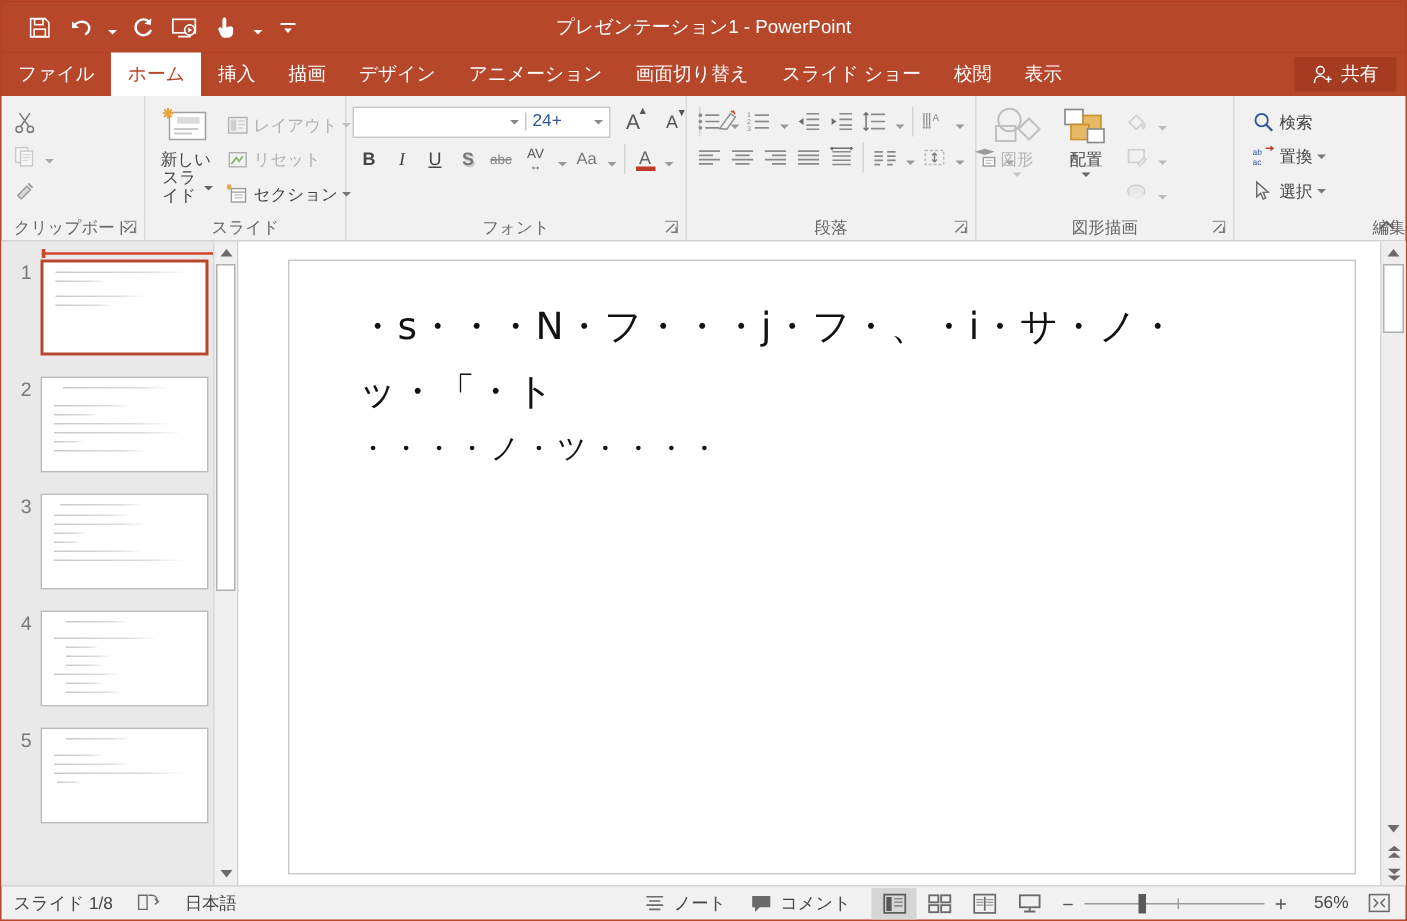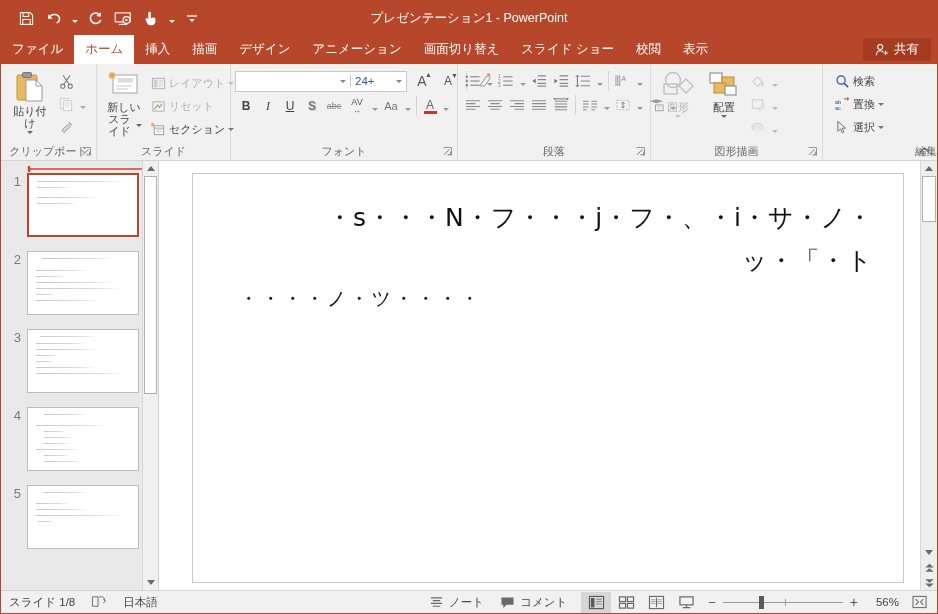--- a/index.html
+++ b/index.html
@@ -200,21 +200,20 @@
 
   .slidepane {
     flex: 1; background: #fff; position: relative;
     display: flex; align-items: flex-start; justify-content: center;
     padding-top: 12px;
   }
   .slide {
     width: 712px; height: 410px;
     background: #fff; border: 1px solid #c9c9c9;
     position: relative;
-    text-align: right;
   }
   .slide-text {
     position: absolute; left: 46px; top: 22px; right: 30px;
     font-size: 25px; color: #111; line-height: 43px;
     letter-spacing: 1px; font-family: "DejaVu Sans", sans-serif;
   }
   .slide-text .l2 { display: block; }
   .slide-bullets {
     position: absolute; left: 46px; top: 112px;
     font-size: 19px; color: #111; letter-spacing: 3px;
@@ -321,30 +320,20 @@
         <path d="M11.4 8.4 v4.4 M9.2 10.6 h4.4" stroke="#fff" stroke-width="1.1"></path>
       </svg>
       <span>共有</span>
     </div>
   </div>
 
   <div class="ribbon">
 
     <div class="rgroup" style="width:96px">
       <div class="rgroup-body">
-        <div class="bigbtn" style="width:50px">
-          <svg width="34" height="34" viewBox="0 0 34 34">
-            <rect x="4" y="4" width="20" height="25" rx="1.5" fill="#e8b964" stroke="#c59331" stroke-width="1"></rect>
-            <rect x="9.5" y="1.5" width="9" height="5" rx="1" fill="#9b9b9b" stroke="#767676" stroke-width="1"></rect>
-            <path d="M13 9 h10 l6 6 v15 h-16 z" fill="#fff" stroke="#9a9a9a" stroke-width="1"></path>
-            <path d="M23 9 v6 h6" fill="none" stroke="#9a9a9a" stroke-width="1"></path>
-          </svg>
-          <span>貼り付け</span>
-          <span class="caret-d" style="border-top-color:#666;margin-top:2px"></span>
-        </div>
         <div class="smallrow">
           <div class="iconbtn">
             <svg width="15" height="15" viewBox="0 0 16 16">
               <path d="M4.3 1.5 L11 11.2 M11.7 1.5 L5 11.2" stroke="#7b7b7b" stroke-width="1.1" fill="none"></path>
               <circle cx="4" cy="13" r="2.2" fill="none" stroke="#7b7b7b" stroke-width="1.1"></circle>
               <circle cx="12" cy="13" r="2.2" fill="none" stroke="#7b7b7b" stroke-width="1.1"></circle>
             </svg>
           </div>
           <div style="display:flex;align-items:center">
             <div class="iconbtn dis">

